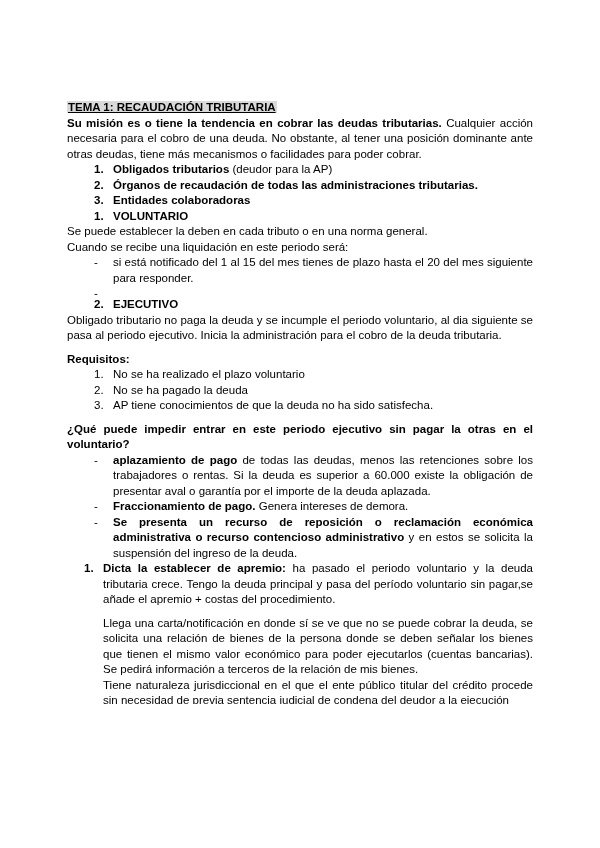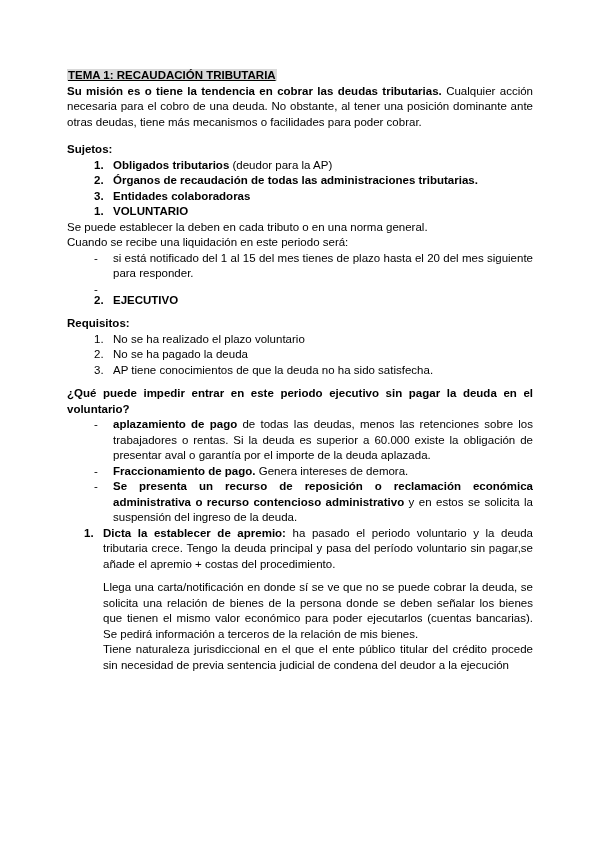--- a/index.html
+++ b/index.html
@@ -11,20 +11,21 @@
     line-height: 15.5px;
     color: #000000;
     -webkit-font-smoothing: antialiased;
   }
   .page {
     width: 600px;
     height: 672px;
     padding: 68px 67px 0 67px;
     overflow: hidden;
     background: #ffffff;
+    margin-top: 32px;
   }
   .b { font-weight: bold; }
   .jus { text-align: justify; }
   .title-text {
     font-weight: bold;
     text-decoration: underline;
     background: #d9d9d9;
     padding: 0 1px;
   }
   
@@ -54,21 +55,20 @@
 <div class="page">
 
   <div>
     <span class="title-text">TEMA 1: RECAUDACIÓN TRIBUTARIA</span>
   </div>
 
   <p class="jus">
     <span class="b">Su misión es o tiene la tendencia en cobrar las deudas tributarias.</span><span> Cualquier acción necesaria para el cobro de una deuda. No obstante, al tener una posición dominante ante otras deudas, tiene más mecanismos o facilidades para poder cobrar.</span>
   </p>
 
-  <div class="b mt12">Sujetos:</div>
   <div class="li">
     <span class="marker b">1.</span>
     <span class="b">Obligados tributarios</span><span> (deudor para la AP)</span>
   </div>
   <div class="li">
     <span class="marker b">2.</span>
     <span class="b">Órganos de recaudación de todas las administraciones tributarias.</span><span></span>
   </div>
   <div class="li">
     <span class="marker b">3.</span>
@@ -87,36 +87,37 @@
     <span>si está notificado del 1 al 15 del mes tienes de plazo hasta el 20 del mes siguiente para responder.</span>
   </div>
   <div class="li">
     <span class="marker">-</span>
   </div>
 
   <div class="li mt11">
     <span class="marker b">2.</span>
     <span class="b">EJECUTIVO</span>
   </div>
+  <p class="jus">Obligado tributario no paga la deuda y se incumple el periodo voluntario, al dia siguiente se pasa al periodo ejecutivo. Inicia la administración para el cobro de la deuda tributaria.</p>
 
   <div class="b mt8">Requisitos:</div>
   <div class="li">
     <span class="marker">1.</span>
     <span>No se ha realizado el plazo voluntario</span>
   </div>
   <div class="li">
     <span class="marker">2.</span>
     <span>No se ha pagado la deuda</span>
   </div>
   <div class="li">
     <span class="marker">3.</span>
     <span>AP tiene conocimientos de que la deuda no ha sido satisfecha.</span>
   </div>
 
-  <div class="b jus mt8">¿Qué puede impedir entrar en este periodo ejecutivo sin pagar la deuda en el voluntario?</div>
+  <div class="b jus mt8">¿Qué puede impedir entrar en este periodo ejecutivo sin pagar la otras en el voluntario?</div>
   <div class="li">
     <span class="marker">-</span>
     <span class="b">aplazamiento de pago</span><span> de todas las deudas, menos las retenciones sobre los trabajadores o rentas. Si la deuda es superior a 60.000 existe la obligación de presentar aval o garantía por el importe de la deuda aplazada.</span>
   </div>
   <div class="li">
     <span class="marker">-</span>
     <span class="b">Fraccionamiento de pago.</span><span> Genera intereses de demora.</span>
   </div>
   <div class="li">
     <span class="marker">-</span>

